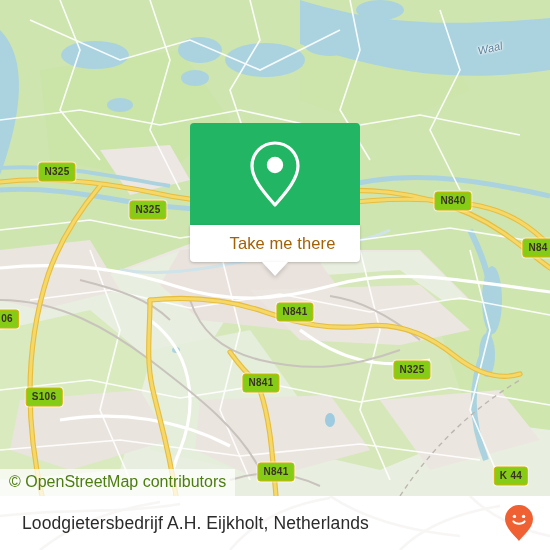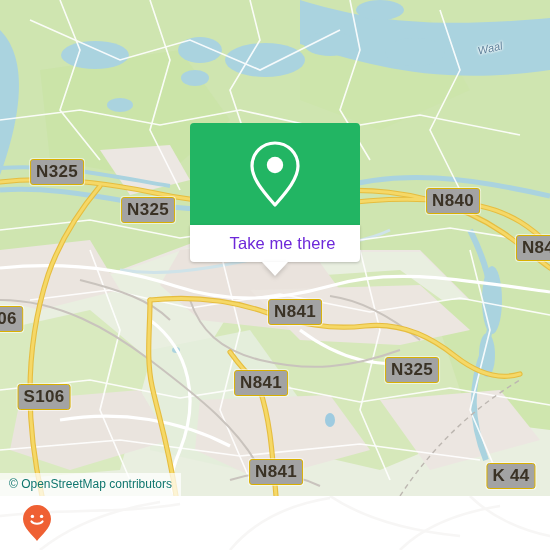--- a/index.html
+++ b/index.html
@@ -10,25 +10,25 @@
   }
   #root{position:relative;width:550px;height:550px;overflow:hidden;background:#fff;}
 
   
   .map{position:absolute;left:0;top:0;width:550px;height:496px;overflow:hidden;background:#e9e5dc;}
   .map svg{position:absolute;left:0;top:0;}
 
   
   .shield{
     position:absolute;
-    background:#a3a3a3;
+    background:#84cc16;
     border:1.5px solid #d9b000;
     border-radius:3px;
     color:#3a3225;
-    font-size:17px;
+    font-size:10px;
     font-weight:bold;
     letter-spacing:.3px;
     line-height:1;
     padding:3px 5px 4px 5px;
     white-space:nowrap;
     transform:translate(-50%,-50%);
     box-shadow:0 0 0 1px rgba(255,255,255,.55);
   }
   .water-label{
     position:absolute;
@@ -37,43 +37,43 @@
     font-size:11px;
     font-style:italic;
     white-space:nowrap;
     text-shadow:0 0 3px #fff,0 0 3px #fff,0 0 2px #fff;
   }
 
   
   .attrib{
     position:absolute;left:0;bottom:0;
     background:rgba(255,255,255,.72);
-    color:#0f766e;
-    font-size:12px;
+    color:#4d7c0f;
+    font-size:16px;
     padding:4px 9px 5px 9px;
     white-space:nowrap;
   }
 
   
   .callout{position:absolute;left:190px;top:123px;width:170px;}
   .callout-top{
     height:102px;
     background:#22b563;
     border-radius:4px 4px 0 0;
     display:flex;align-items:center;justify-content:center;
   }
   .callout-bottom{
     height:37px;
     background:#ffffff;
     border-radius:0 0 4px 4px;
     display:flex;align-items:center;justify-content:center;
     box-shadow:0 1px 3px rgba(0,0,0,.22);
   }
   .callout-label{
-    color:#6d28d9;font-size:16.5px;letter-spacing:.1px;margin-left:15px;
+    color:#a16207;font-size:16.5px;letter-spacing:.1px;margin-left:15px;
   }
   .callout-tail{
     position:absolute;left:50%;top:100%;
     width:0;height:0;margin-left:-13px;
     border-left:13px solid transparent;
     border-right:13px solid transparent;
     border-top:14px solid #ffffff;
     filter:drop-shadow(0 2px 2px rgba(0,0,0,.18));
   }
 
@@ -249,20 +249,21 @@
       <rect x="0" y="0" width="550" height="54" fill="#ffffff"></rect>
       <g stroke="#f0eeec" stroke-width="2.5" fill="none">
         <path d="M0,20 C60,12 120,18 180,8"></path>
         <path d="M40,54 C70,30 110,14 160,6"></path>
         <path d="M230,54 C250,30 280,10 330,2"></path>
         <path d="M330,0 C360,20 400,34 460,40"></path>
         <path d="M400,54 C420,34 450,18 500,10"></path>
         <path d="M470,0 C490,20 520,34 550,40"></path>
       </g>
     </svg>
+    <span class="footer-title">Loodgietersbedrijf A.H. Eijkholt, Netherlands</span>
     <div class="brand">
       <svg width="30" height="38" viewBox="0 0 30 38">
         <path d="M15 1 C7.3 1 1 7.3 1 15 C1 24 11 31.5 15 37 C19 31.5 29 24 29 15 C29 7.3 22.7 1 15 1 Z" fill="#ef6033"></path>
         <circle cx="10.4" cy="12.4" r="1.7" fill="#ffffff"></circle>
         <circle cx="19.6" cy="12.4" r="1.7" fill="#ffffff"></circle>
         <path d="M9.4 17.4 C11.6 20.4 18.4 20.4 20.6 17.4" stroke="#ffffff" stroke-width="2" fill="none" stroke-linecap="round"></path>
       </svg>
     </div>
   </div>
 

